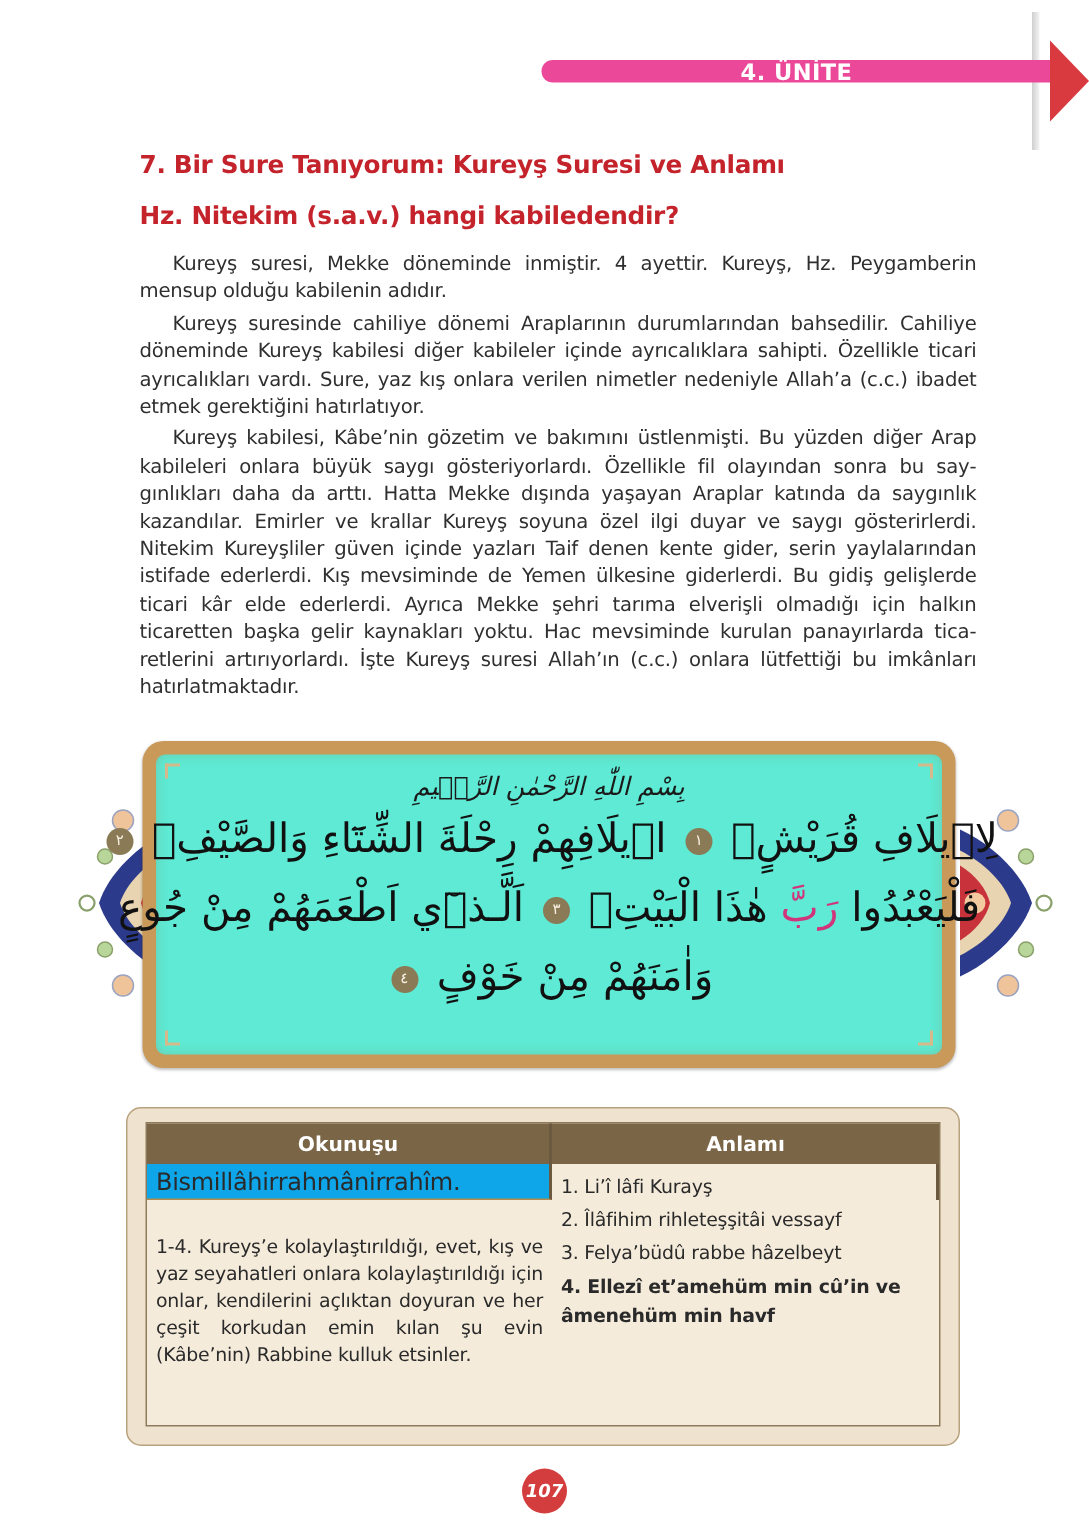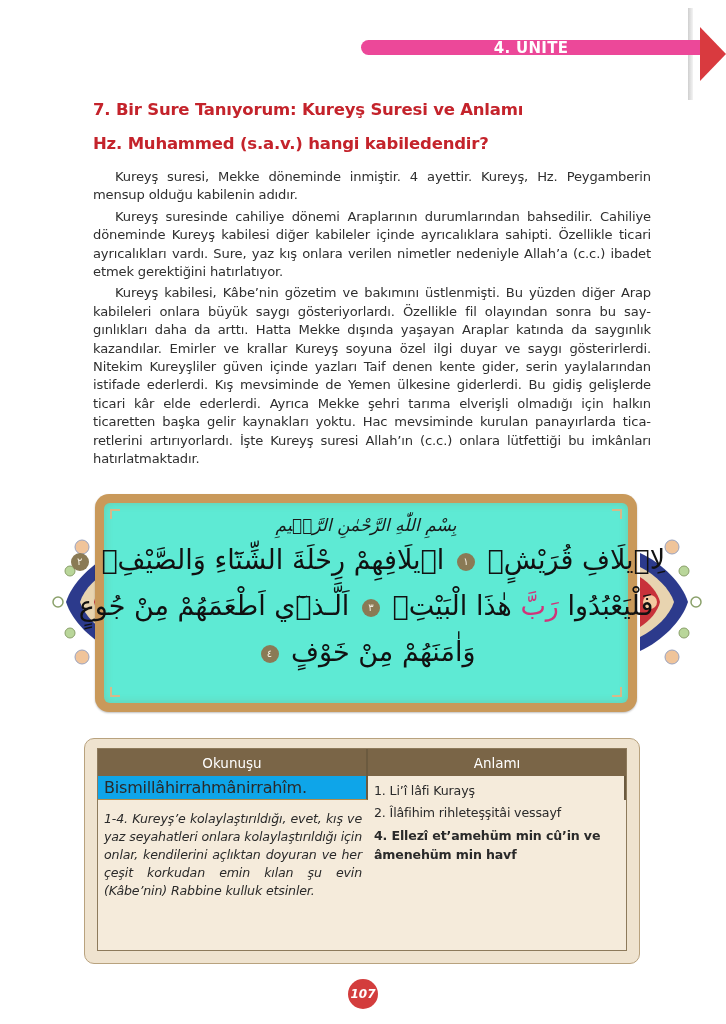--- a/index.html
+++ b/index.html
@@ -65,45 +65,45 @@
   }
   .pink { color: #d1347a; }
 
   
   .table-frame {
     position: absolute; left: 84px; top: 738px; width: 556px; height: 226px;
     background: #efe3cf; border: 1.5px solid #b8a27e; border-radius: 10px;
     padding: 9px 12px 12px 12px;
   }
   .table-box { width: 100%; height: 100%; border: 1px solid #8d7a5b; display: grid; grid-template-columns: 270px 1fr; grid-template-rows: 27px 24px 1fr; background: #f5ebdb; }
-  .th { background: #7a6547; color: #fff; font-weight: normal; font-size: 13.5px; display: flex; align-items: center; justify-content: center; }
+  .th { background: #7a6547; color: #fff; font-weight: bold; font-size: 13.5px; display: flex; align-items: center; justify-content: center; }
   .th.left, .td.left, .td-hl.left { border-right: 2px solid #6b5a3f; }
   .td-hl { background: #0ea5e9; font-size: 16px; color: #2a2a2a; display: flex; align-items: center; padding: 0 6px; border-bottom: 1px solid #b48b48; letter-spacing: -0.2px; text-align: center; }
   .td { padding: 4px 6px; font-size: 12.6px; color: #2a2a2a; letter-spacing: -0.15px; }
   .td.left .line { line-height: 22px; }
-  .td.right .meaning { line-height: 18px; text-align: justify; hyphens: manual; margin-top: 6px; font-style: italic; }
+  .td.right .meaning { line-height: 18px; text-align: justify; hyphens: manual; margin-top: 18px; }
 
   
   .page-num {
     position: absolute; left: 348px; top: 979px; width: 30px; height: 30px; border-radius: 50%;
     background: #d33d3d; color: #fff; font-weight: bold; font-style: italic; font-size: 12px;
     display: flex; align-items: center; justify-content: center;
   }
 </style>
 </head>
 <body>
 
 <div class="page-edge-shadow"></div>
 <div class="unit-banner">
   <span class="label">4. ÜNİTE</span>
 </div>
 <div class="unit-arrow"></div>
 
 <div class="h1">7. Bir Sure Tanıyorum: Kureyş Suresi ve Anlamı</div>
-<div class="h2">Hz. Muhammed (s.a.v.) hangi kabiledendir?</div>
+<div class="h2">Hz. Nitekim (s.a.v.) hangi kabiledendir?</div>
 
 <div class="body-text">
   <p>Kureyş suresi, Mekke döneminde inmiştir. 4 ayettir. Kureyş, Hz. Peygamberin mensup olduğu kabilenin adıdır.</p>
   <p>Kureyş suresinde cahiliye dönemi Araplarının durumlarından bahsedilir. Cahili­ye döneminde Kureyş kabilesi diğer kabileler içinde ayrıcalıklara sahipti. Özellikle ticari ayrıcalıkları vardı. Sure, yaz kış onlara verilen nimetler nedeniyle Allah’a (c.c.) ibadet etmek gerektiğini hatırlatıyor.</p>
   <p>Kureyş kabilesi, Kâbe’nin gözetim ve bakımını üstlenmişti. Bu yüzden diğer Arap kabileleri onlara büyük saygı gösteriyorlardı. Özellikle fil olayından sonra bu say­gınlıkları daha da arttı. Hatta Mekke dışında yaşayan Araplar katında da saygınlık kazandılar. Emirler ve krallar Kureyş soyuna özel ilgi duyar ve saygı gösterirlerdi. Nitekim Kureyşliler güven içinde yazları Taif denen kente gider, serin yaylalarından istifade ederlerdi. Kış mevsiminde de Yemen ülkesine giderlerdi. Bu gidiş gelişler­de ticari kâr elde ederlerdi. Ayrıca Mekke şehri tarıma elverişli olmadığı için halkın ticaretten başka gelir kaynakları yoktu. Hac mevsiminde kurulan panayırlarda tica­retlerini artırıyorlardı. İşte Kureyş suresi Allah’ın (c.c.) onlara lütfettiği bu imkânları hatırlatmaktadır.</p>
 </div>
 
 <svg class="ornament left" viewBox="0 0 62 138">
   <path d="M62 20 C40 30 20 50 14 69 C20 88 40 108 62 118 Z" fill="#2c3a8c"></path>
   <path d="M62 34 C46 42 32 56 28 69 C32 82 46 96 62 104 Z" fill="#e8d4b0"></path>
@@ -157,20 +157,21 @@
 </div>
 
 <div class="table-frame">
   <div class="table-box">
     <div class="th left">Okunuşu</div>
     <div class="th">Anlamı</div>
     <div class="td-hl left">Bismillâhirrahmânirrahîm.</div>
     <div class="td left">
       <div class="line">1. Li’î lâfi Kurayş</div>
       <div class="line">2. Îlâfihim rihleteşşitâi vessayf</div>
+      <div class="line">3. Felya’büdû rabbe hâzelbeyt</div>
       <div class="line" style="line-height:19px;margin-top:2px;font-weight:bold;">4. Ellezî et’amehüm min cû’in ve âmenehüm min havf</div>
     </div>
     <div class="td right">
       <div class="meaning">1-4. Kureyş’e kolaylaştırıldığı, evet, kış ve yaz seyahatleri onlara kolay­laştırıldığı için onlar, kendilerini aç­lıktan doyuran ve her çeşit korkudan emin kılan şu evin (Kâbe’nin) Rabbi­ne kulluk etsinler.</div>
     </div>
   </div>
 </div>
 
 <div class="page-num">107</div>
 

